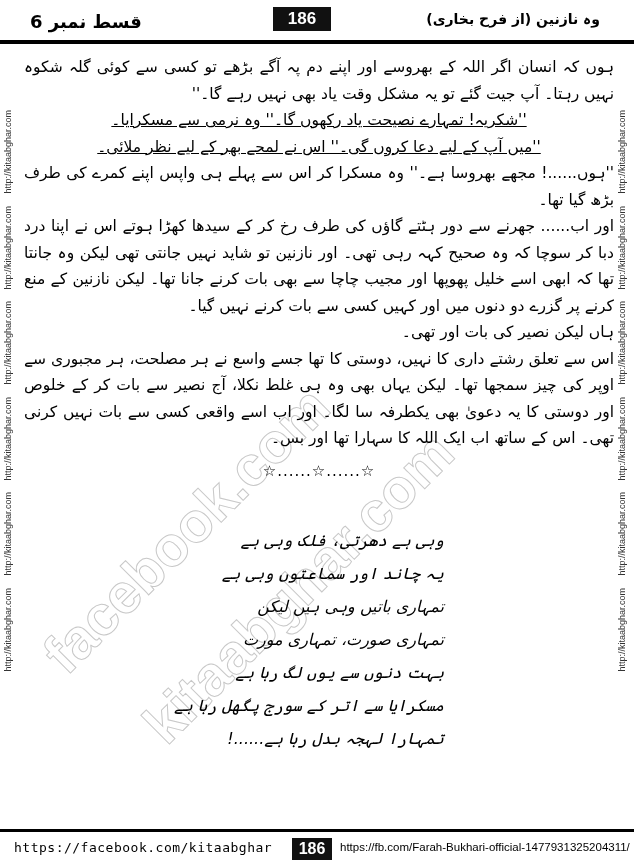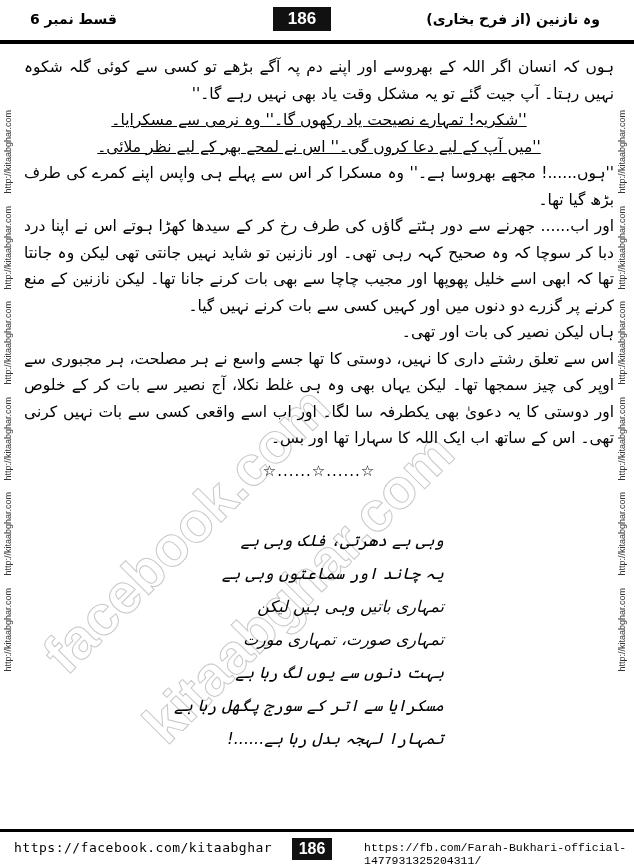--- a/index.html
+++ b/index.html
@@ -1,37 +1,37 @@
 <!DOCTYPE html>
 <html><head>
 <meta charset="utf-8">
 <style>
   html, body { margin:0; padding:0; background:#ffffff; }
   body { width:634px; height:868px; position:relative; overflow:hidden; font-family:"DejaVu Sans", sans-serif; color:#000; }
   .header { position:absolute; left:0; top:0; width:634px; height:40px; }
   .hdr-right { position:absolute; right:34px; top:11px; font-size:14px; font-weight:bold; direction:rtl; }
-  .hdr-left { position:absolute; left:30px; top:11px; font-size:14px; font-weight:bold; direction:rtl; }
+  .hdr-left { position:absolute; left:30px; top:11px; font-size:18px; font-weight:bold; direction:rtl; }
   .page-box { position:absolute; left:273px; top:7px; width:58px; height:24px; background:#111; color:#fff; font-family:"Liberation Sans", sans-serif; font-weight:bold; font-size:17px; text-align:center; line-height:24px; }
   .rule-top { position:absolute; left:0; top:40px; width:634px; height:4px; background:#000; }
   .rule-bot { position:absolute; left:0; top:829px; width:634px; height:3px; background:#000; }
   .side { position:absolute; top:110px; height:720px; width:14px; }
   .side span { display:block; writing-mode:vertical-rl; transform:rotate(180deg); font-family:"Liberation Sans", sans-serif; font-size:9px; color:#333; white-space:nowrap; }
   .side-l { left:3px; }
   .side-r { right:3px; }
   .watermark { position:absolute; left:40px; top:270px; transform:rotate(-45deg); transform-origin:left top; font-family:"Liberation Sans", sans-serif; font-size:56px; font-weight:bold; color:transparent; -webkit-text-stroke:1px #c8c8c8; white-space:nowrap; pointer-events:none; }
   .content { position:absolute; left:24px; right:20px; top:54px; direction:rtl; font-family:"DejaVu Sans", sans-serif; font-size:15.5px; line-height:26.5px; }
   .content p { margin:0; text-align:justify; }
   .center { text-align:center !important;text-decoration:underline; }
   .stars { text-align:center; direction:ltr; font-size:15px; margin:6px 0 8px; letter-spacing:1px; }
   .poem { position:absolute; right:190px; top:524px; direction:rtl; font-size:16px; line-height:33px;font-style:italic; }
   .poem div { text-align:right; }
   .footer { position:absolute; top:837px; left:0; width:634px; height:28px; }
   .ft-left { position:absolute; left:14px; top:3px; font-family:"DejaVu Sans Mono", monospace; font-size:13px; letter-spacing:0.5px; }
   .ft-box { position:absolute; left:292px; top:1px; width:40px; height:22px; background:#111; color:#fff; font-family:"Liberation Sans", sans-serif; font-weight:bold; font-size:16px; text-align:center; line-height:22px; }
-  .ft-right { position:absolute; left:340px; top:4px; font-family:Liberation Mono, monospace; font-size:11.5px;margin-left:24px; }
+  .ft-right { position:absolute; left:340px; top:4px; font-family:Liberation Sans, sans-serif; font-size:11.5px; }
 </style>
 </head>
 <body>
 
 <div class="header">
   <div class="hdr-right">وہ نازنین (از فرح بخاری)</div>
   <div class="page-box">186</div>
   <div class="hdr-left">قسط نمبر 6</div>
 </div>
 <div class="rule-top"></div>

